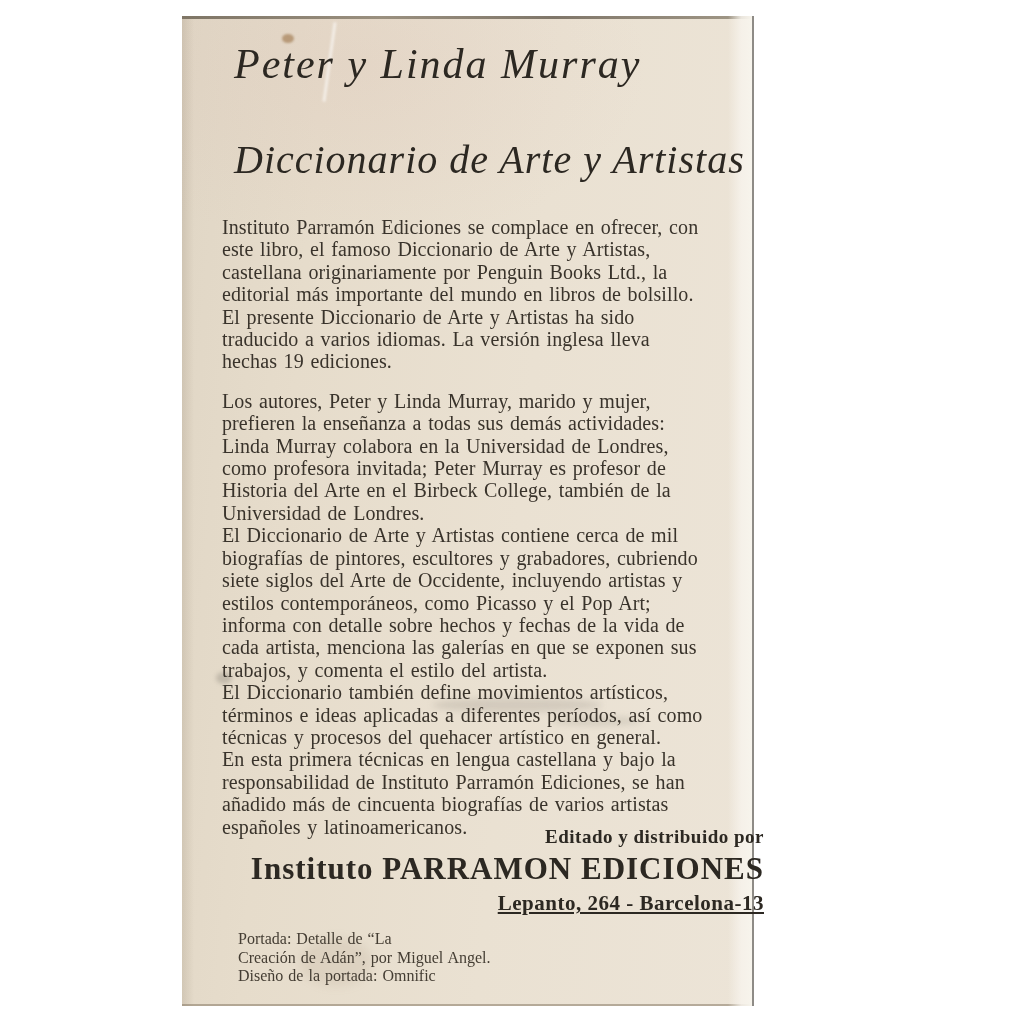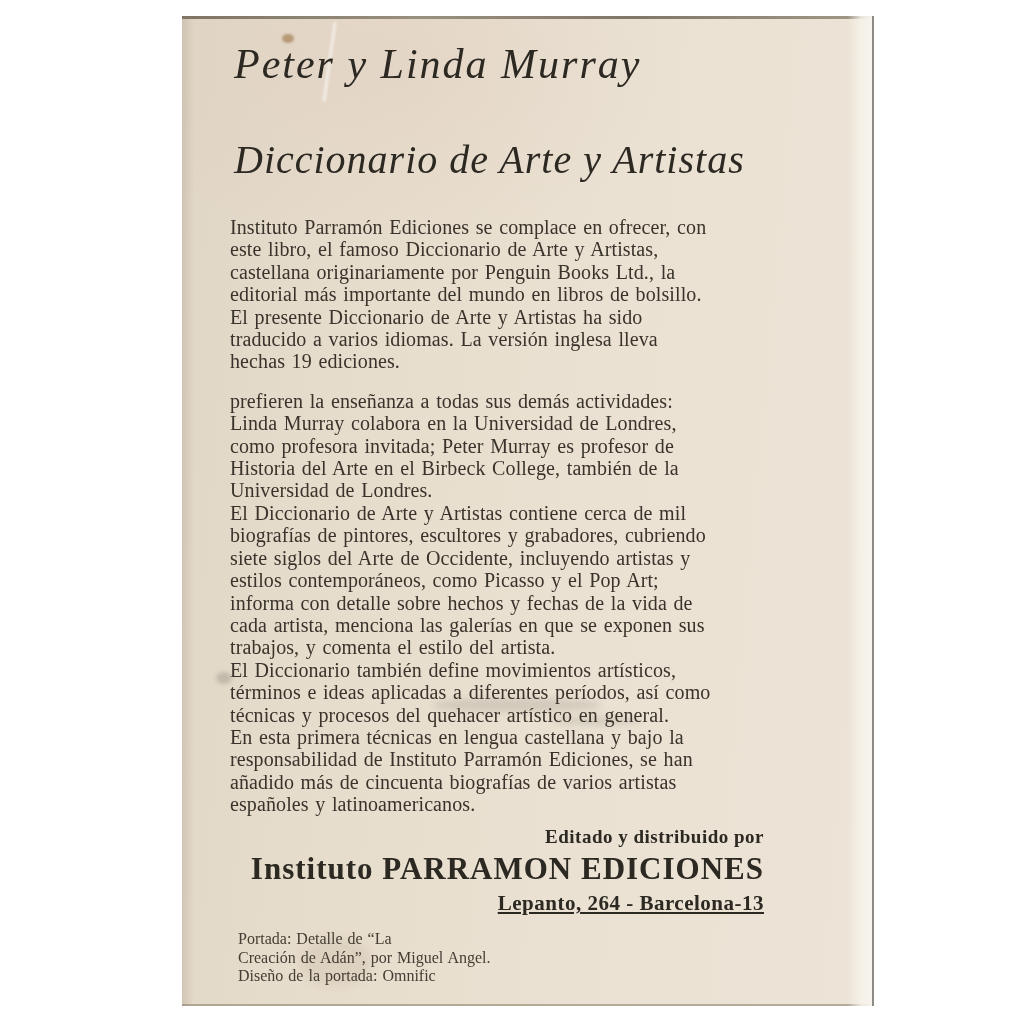--- a/index.html
+++ b/index.html
@@ -3,21 +3,21 @@
 <meta charset="utf-8">
 <style>
   html,body{margin:0;padding:0;}
   body{
     width:1024px;height:1024px;position:relative;overflow:hidden;
     background:#ffffff;
     font-family:"Liberation Serif","DejaVu Serif",serif;
     color:var(--ink,#39332b);
   }
   .cover{
-    position:absolute;left:182px;top:16px;width:692px;height:990px;
+    position:absolute;left:182px;top:16px;width:572px;height:990px;
     background-color:var(--cover-bg,#e9e0d1);
     background-image:linear-gradient(95deg,#e0d6c5 0%,#e6dccb 22%,#eae1d2 58%,#ece4d7 100%);
   }
   .tint{
     position:absolute;inset:0;pointer-events:none;
     background:radial-gradient(ellipse 420px 260px at 30% 5%, rgba(214,180,170,0.18), rgba(0,0,0,0) 70%);
   }
   .edge-top{
     position:absolute;top:0;left:0;right:0;height:3px;opacity:.85;
     background:linear-gradient(90deg,#6d6455,#8d8372 35%,#6d6457 65%,#958c7a);
@@ -36,21 +36,21 @@
     border-right:2px solid var(--edge-line,#8e8b86);
   }
   .author{
     position:absolute;left:52px;top:24px;white-space:nowrap;
     font-style:italic;font-size:42px;letter-spacing:2px;color:var(--title-ink,#2c2822);
   }
   .maintitle{
     position:absolute;left:52px;top:120px;white-space:nowrap;
     font-style:italic;font-size:40px;letter-spacing:1px;color:var(--title-ink,#2c2822);
   }
-  .textcol{position:absolute;left:48px;top:200px;width:524px;}
+  .textcol{position:absolute;left:40px;top:200px;width:524px;}
   .para{font-size:20px;line-height:22.4px;word-spacing:1.5px;letter-spacing:0.1px;margin:0;}
   .para.first{margin-bottom:17px;}
   .tline{white-space:nowrap;}
   .publisher{
     position:absolute;left:22px;top:808px;width:560px;text-align:right;
     font-weight:bold;color:var(--title-ink,#332e27);
   }
   .pub-lead{font-size:19px;line-height:26px;letter-spacing:0.5px;}
   .pub-name{font-size:31px;line-height:38px;letter-spacing:1px;white-space:nowrap;}
   .pub-addr{font-size:21px;line-height:30px;letter-spacing:0.5px;text-decoration:underline;}
@@ -108,20 +108,21 @@
     <div class="para first">
         <div class="tline">Instituto Parramón Ediciones se complace en ofrecer, con</div>
         <div class="tline">este libro, el famoso Diccionario de Arte y Artistas,</div>
         <div class="tline">castellana originariamente por Penguin Books Ltd., la</div>
         <div class="tline">editorial más importante del mundo en libros de bolsillo.</div>
         <div class="tline">El presente Diccionario de Arte y Artistas ha sido</div>
         <div class="tline">traducido a varios idiomas. La versión inglesa lleva</div>
         <div class="tline">hechas 19 ediciones.</div>
       </div>
     <div class="para">
+        <div class="tline">Los autores, Peter y Linda Murray, marido y mujer,</div>
         <div class="tline">prefieren la enseñanza a todas sus demás actividades:</div>
         <div class="tline">Linda Murray colabora en la Universidad de Londres,</div>
         <div class="tline">como profesora invitada; Peter Murray es profesor de</div>
         <div class="tline">Historia del Arte en el Birbeck College, también de la</div>
         <div class="tline">Universidad de Londres.</div>
       </div>
     <div class="para">
         <div class="tline">El Diccionario de Arte y Artistas contiene cerca de mil</div>
         <div class="tline">biografías de pintores, escultores y grabadores, cubriendo</div>
         <div class="tline">siete siglos del Arte de Occidente, incluyendo artistas y</div>

